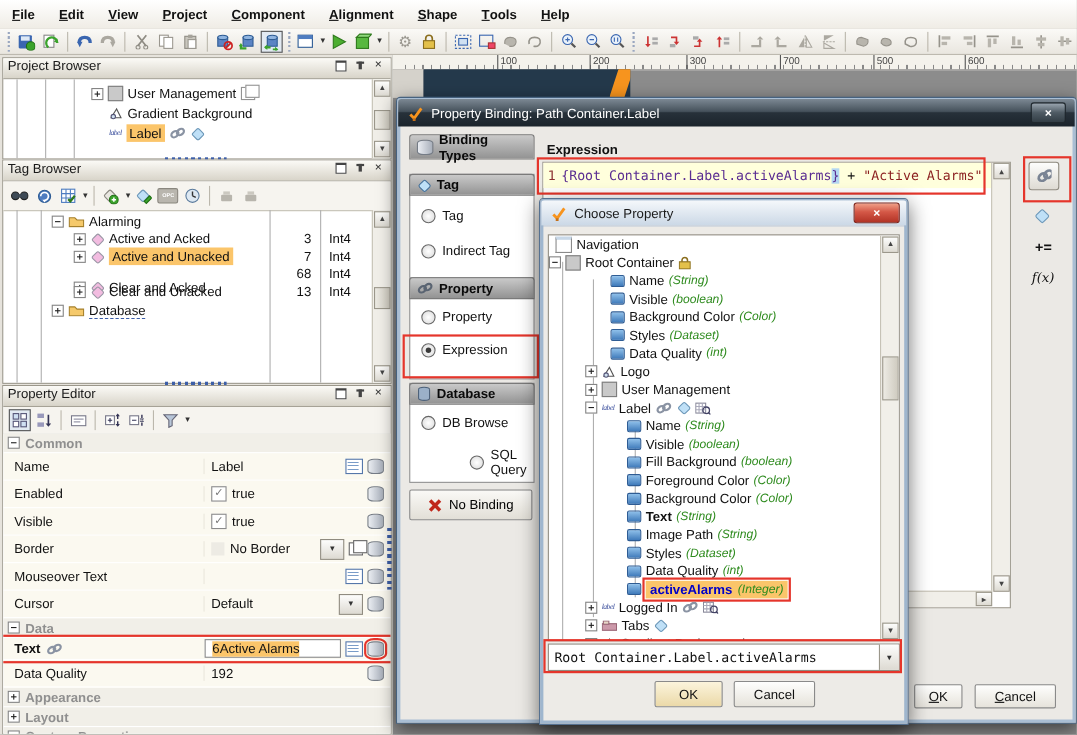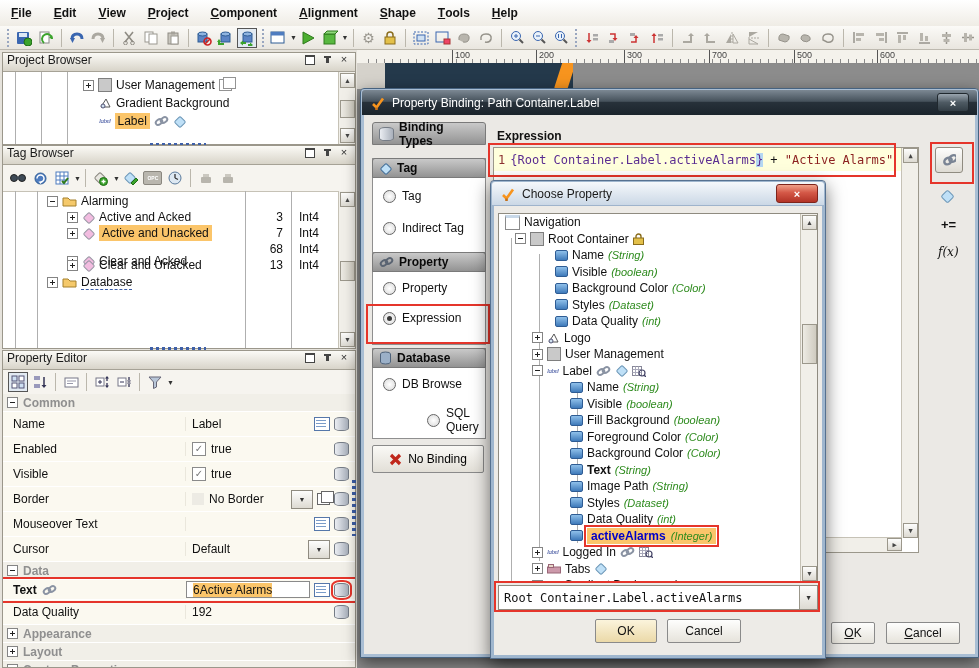--- a/index.html
+++ b/index.html
@@ -940,21 +940,21 @@
 
     <div class="ctree">
       <div class="vline" style="left:12px;top:24px;height:350px;"></div>
       <div class="vline" style="left:40px;top:40px;height:307px;"></div>
       <div class="vline" style="left:78px;top:172px;height:157px;"></div>
 
       <div class="crow ind0">
         <span class="win-ic"></span>
         <span>Navigation</span>
       </div>
-      <div class="crow" style="padding-left:16px;">
+      <div class="crow" style="padding-left:0;">
         <span class="expbox"></span>
         <span class="cont-ic"></span>
         <span>Root Container</span>
         <svg width="11" height="12">
             <rect x="0.5" y="5" width="10" height="6.5" fill="#E3C04A" stroke="#8A6D1C"></rect>
             <path d="M3 5 V3.5 a2.5 2.5 0 0 1 5 0 V5" fill="none" stroke="#8A6D1C" stroke-width="1.4"></path>
           </svg>
       </div>
       <div class="crow ind1p">
           <span class="prop-ic"></span>

